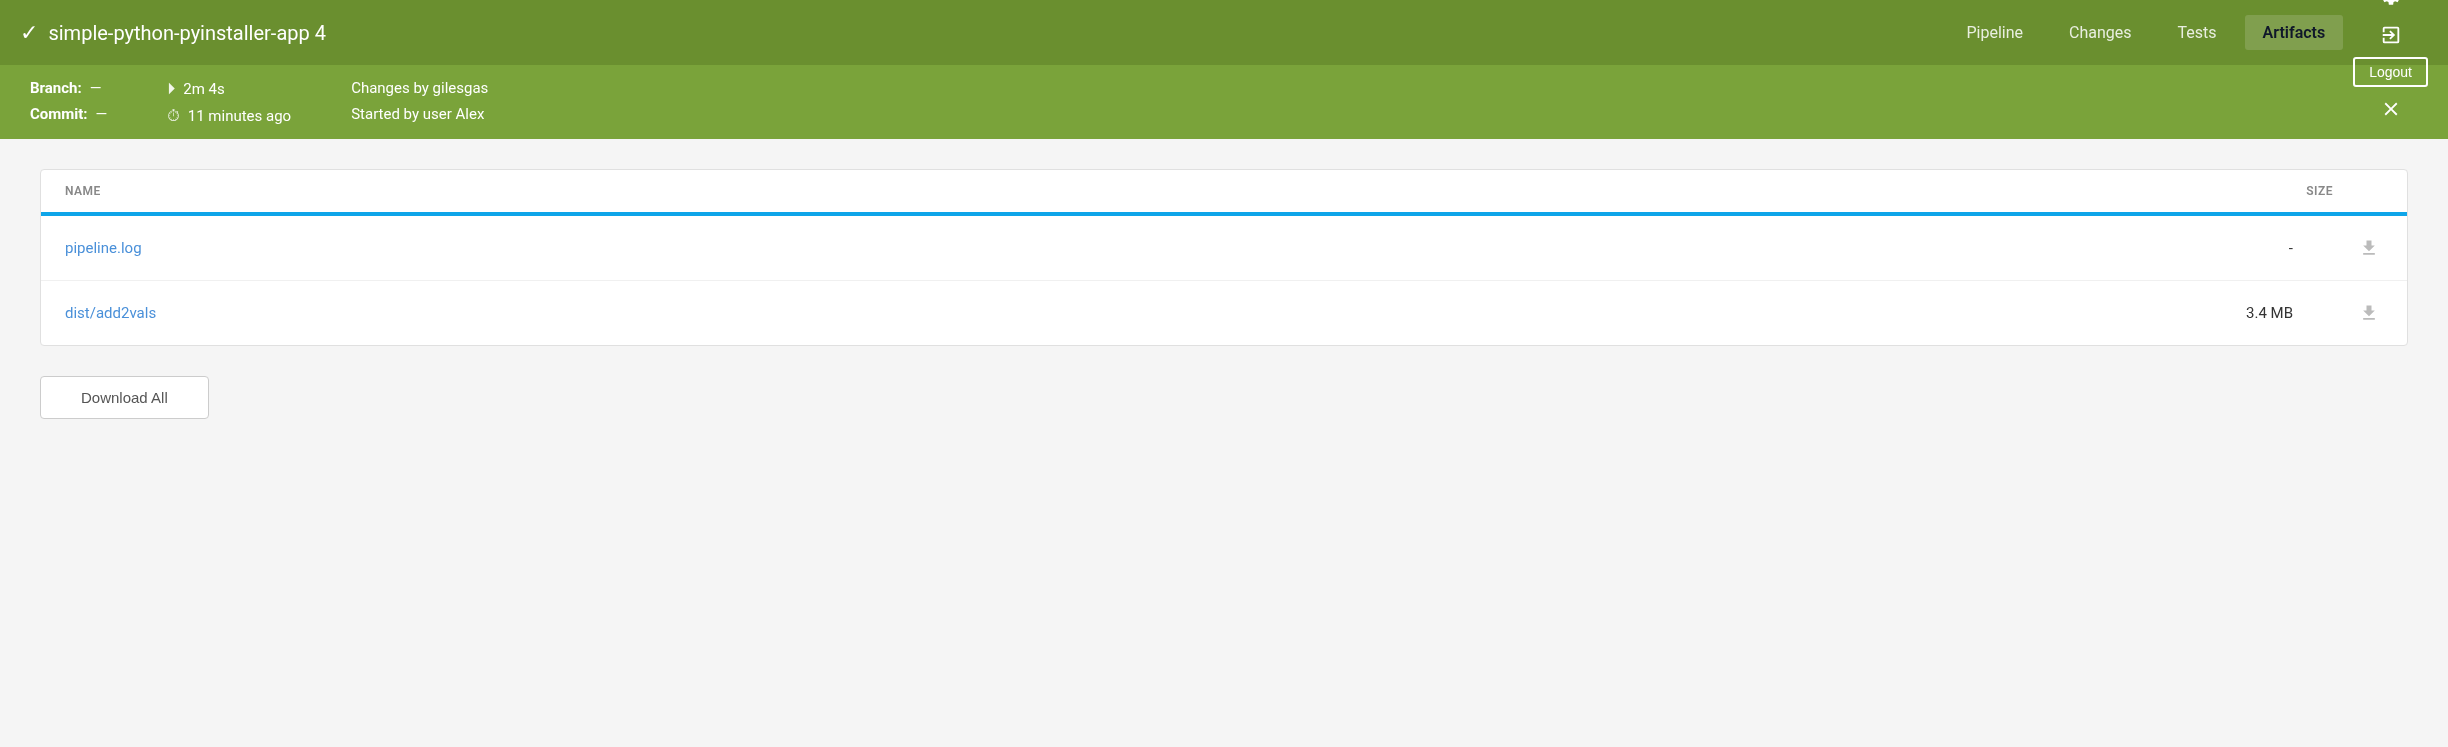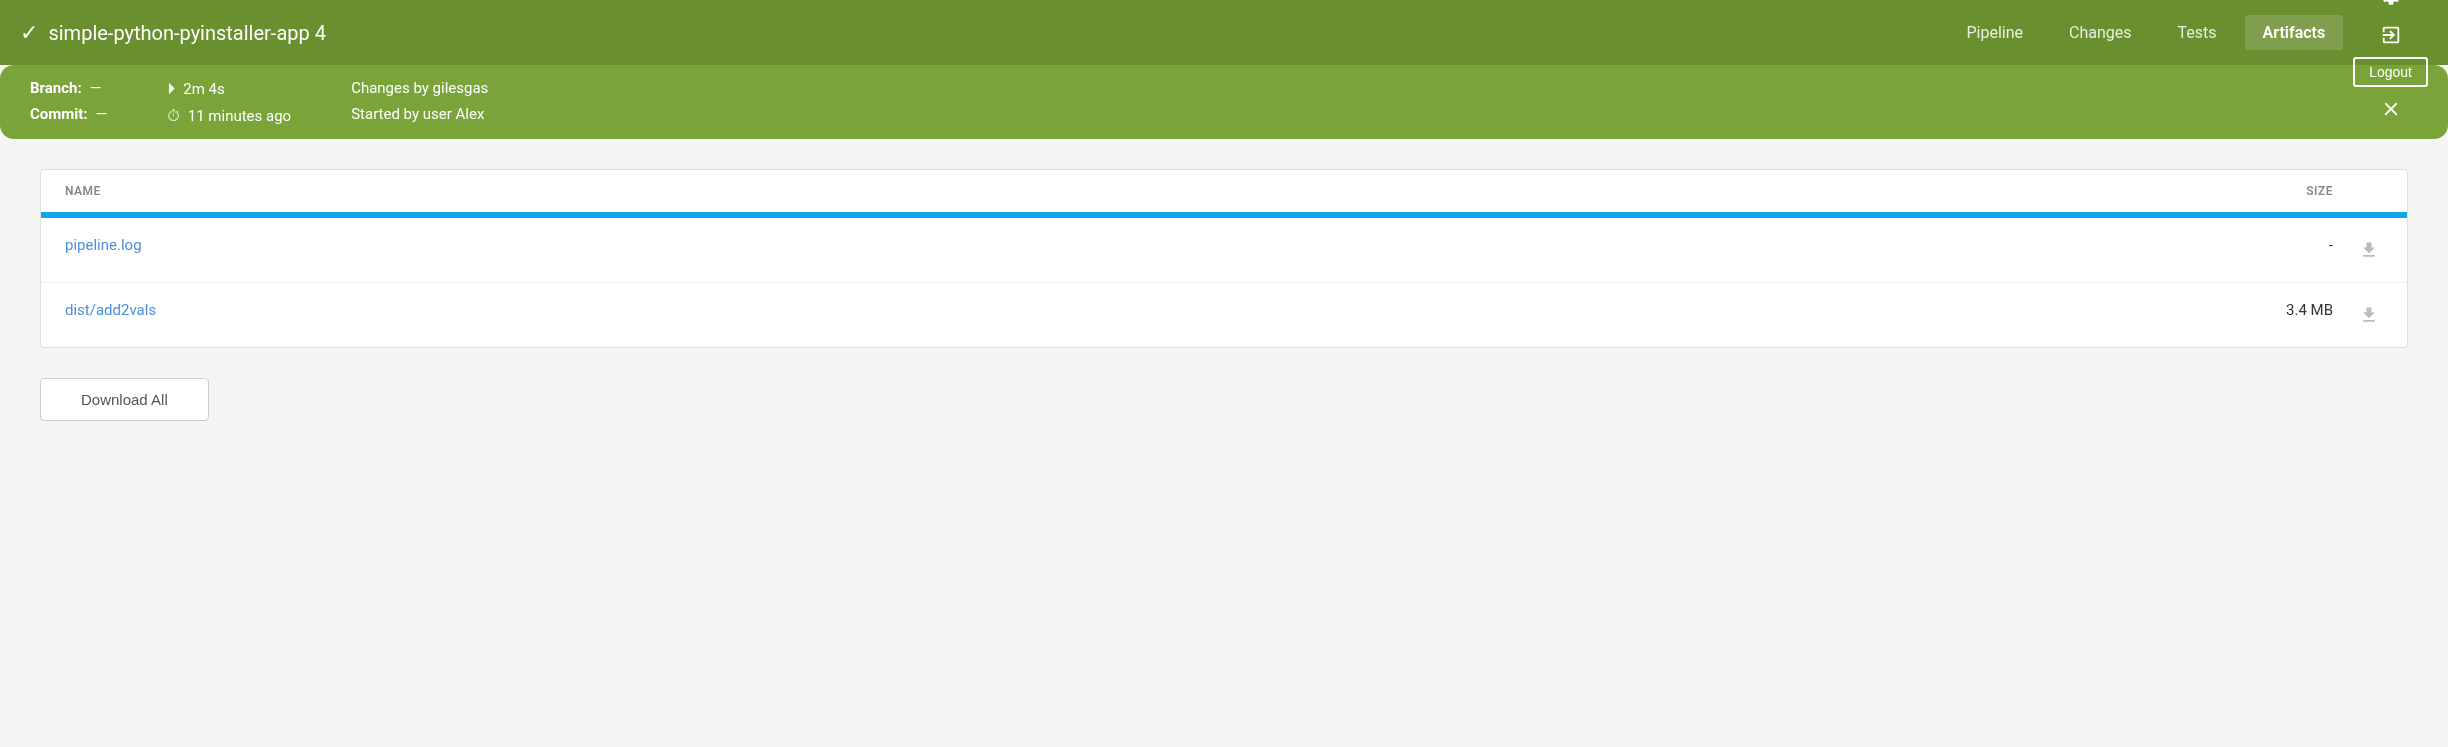--- a/index.html
+++ b/index.html
@@ -39,21 +39,21 @@
     .nav-link {
       color: rgba(255,255,255,0.85);
       text-decoration: none;
       padding: 8px 18px;
       font-size: 16px;
       cursor: pointer;
       border-radius: 3px;
     }
     .nav-link.active {
       background: rgba(255,255,255,0.15);
-      color: #ffffff;
+      color: #0f172a;
       font-weight: 600;
     }
     .navbar-actions {
       display: flex;
       align-items: center;
       gap: 5px;
       margin-left: 10px;
       flex-direction: column;
     }
     .icon-btn {
@@ -79,21 +79,20 @@
     }
 
     
     .subheader {
       background: #7aa33a;
       padding: 14px 30px;
       color: white;
       display: flex;
       gap: 60px;
       align-items: flex-start;
-      border-radius: 14px;
     }
     .subheader-col {
       display: flex;
       flex-direction: column;
       gap: 8px;
     }
     .subheader-row {
       display: flex;
       align-items: center;
       gap: 8px;
@@ -121,39 +120,41 @@
     .artifacts-table {
       background: white;
       border: 1px solid #e0e0e0;
       border-radius: 4px;
       width: 100%;
       margin-bottom: 30px;
     }
     .table-header {
       display: flex;
       padding: 14px 24px;
-      border-bottom: 6px solid #0ea5e9;
+      border-bottom: 4px solid #0ea5e9;
       color: #888;
       font-size: 12px;
       font-weight: 600;
       letter-spacing: 0.5px;
       text-transform: uppercase;
     }
     .col-name {
       flex: 1;
     }
     .col-size {
       width: 200px;
       text-align: right;
       padding-right: 50px;
     }
     .table-row {
       display: flex;
+      align-items: center;
       padding: 18px 24px;
       border-bottom: 1px solid #f0f0f0;
+      gap: 40px;
     }
     .table-row:last-child {
       border-bottom: none;
     }
     .artifact-name {
       flex: 1;
       color: #4a90d9;
       font-size: 15px;
       cursor: pointer;
       text-decoration: none;

